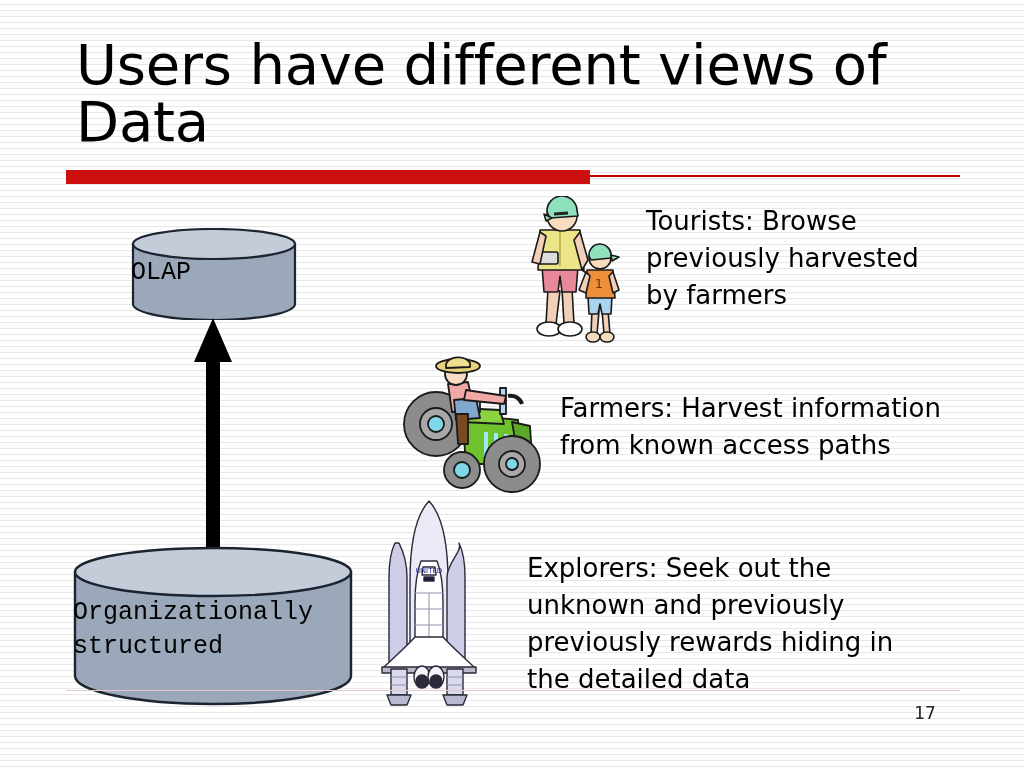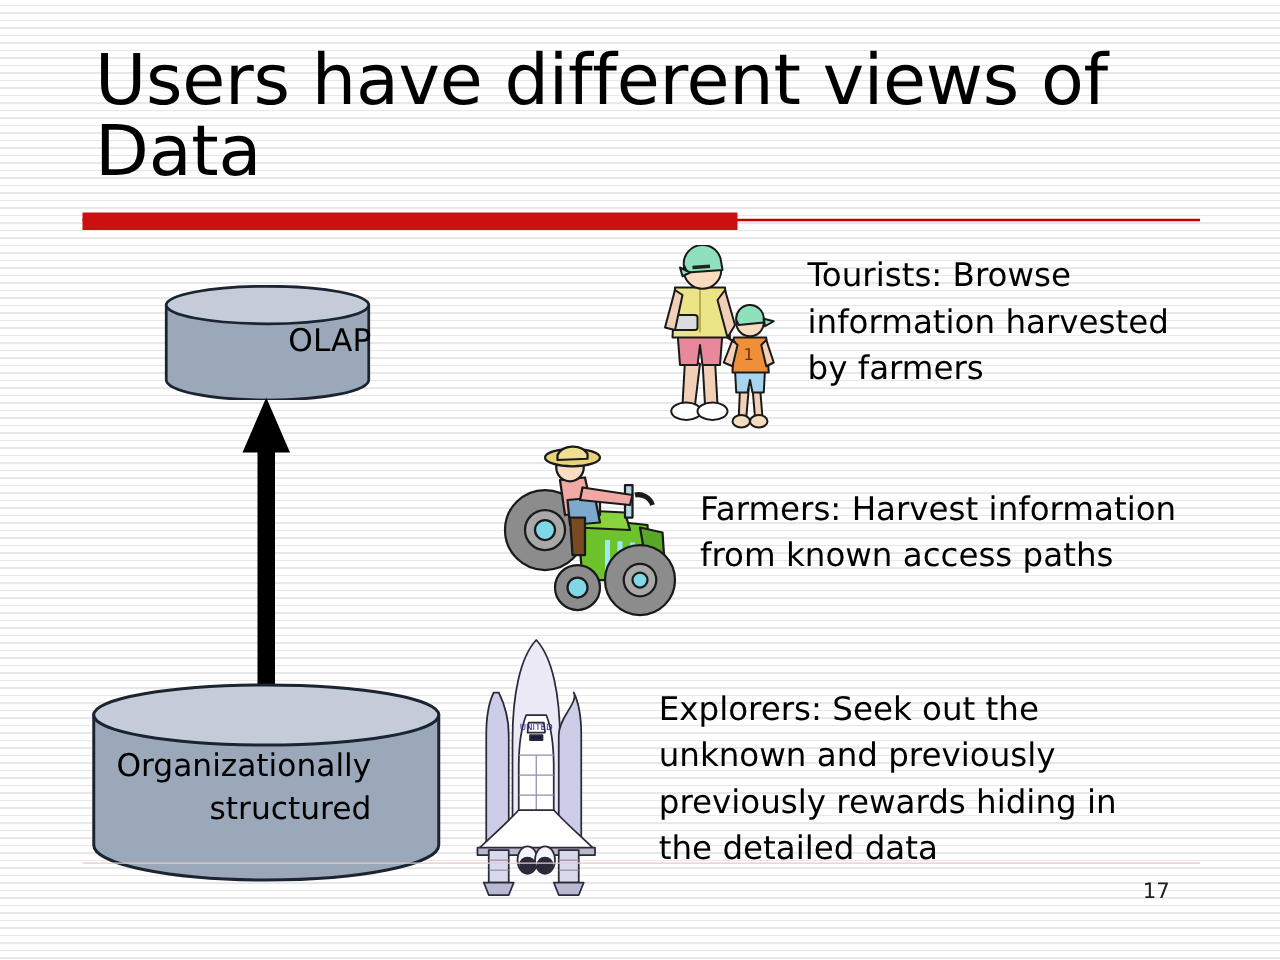--- a/index.html
+++ b/index.html
@@ -64,22 +64,23 @@
 
   
   .cyl {
     position: absolute;
   }
   .cyl svg { display: block; }
   .cyl-label {
     position: absolute;
     left: 0;
     width: 100%;
-    text-align: right;
+    text-align: left;
     color: #000000;
+    font-family: Liberation Mono, monospace;
   }
   #olap-cyl { left: 131px; top: 228px; width: 166px; height: 92px; }
   #olap-label {
     top: 30px;
     font-size: 25px;
     line-height: 30px;
   }
   #org-cyl { left: 73px; top: 546px; width: 224px; height: 162px; }
   #org-label {
     top: 50px;
@@ -94,21 +95,21 @@
     top: 318px;
     width: 54px;
     height: 260px;
   }
 
   
   .clip { position: absolute; }
   .clip svg { display: block; }
   #tourists-art { left: 516px; top: 196px; width: 108px; height: 148px; }
   #farmers-art  { left: 400px; top: 352px; width: 146px; height: 150px; }
-  #explorers-art{ left: 376px; top: 508px; width: 106px; height: 212px; }
+  #explorers-art{ left: 376px; top: 497px; width: 106px; height: 212px; }
 
   
   .body-text {
     position: absolute;
     color: #000000;
     font-size: 26px;
     line-height: 37px;
     white-space: pre-line;
   }
   #tourists-text  { left: 646px; top: 203px; width: 370px; }
@@ -210,21 +211,21 @@
         <path d="M73,60 A11,11 0 0 1 95,58 L95,62 L75,64 Z" fill="#8fe0bd"></path>
         <path d="M95,59 L103,61 L96,65 Z" fill="#8fe0bd"></path>
       </g>
       <text x="83" y="92" font-family="DejaVu Sans, sans-serif" font-size="13" fill="#703000" text-anchor="middle">1</text>
 
       <path d="M66,74 L72,78" stroke="#1a1a1a" stroke-width="2" fill="none"></path>
     </svg>
   </div>
 
   <div class="body-text" id="tourists-text">Tourists:  Browse
-information harvested
+previously harvested
 by farmers</div>
 
   <div class="clip" id="farmers-art">
     <svg width="146" height="150" viewBox="0 0 146 150" aria-hidden="true">
       <g stroke="#1a1a1a" stroke-width="1.8" stroke-linejoin="round">
 
         <circle cx="36" cy="72" r="32" fill="#8c8c8c"></circle>
         <circle cx="36" cy="72" r="16" fill="#a8a8a8"></circle>
         <circle cx="36" cy="72" r="8" fill="#7fd7e8"></circle>
 

